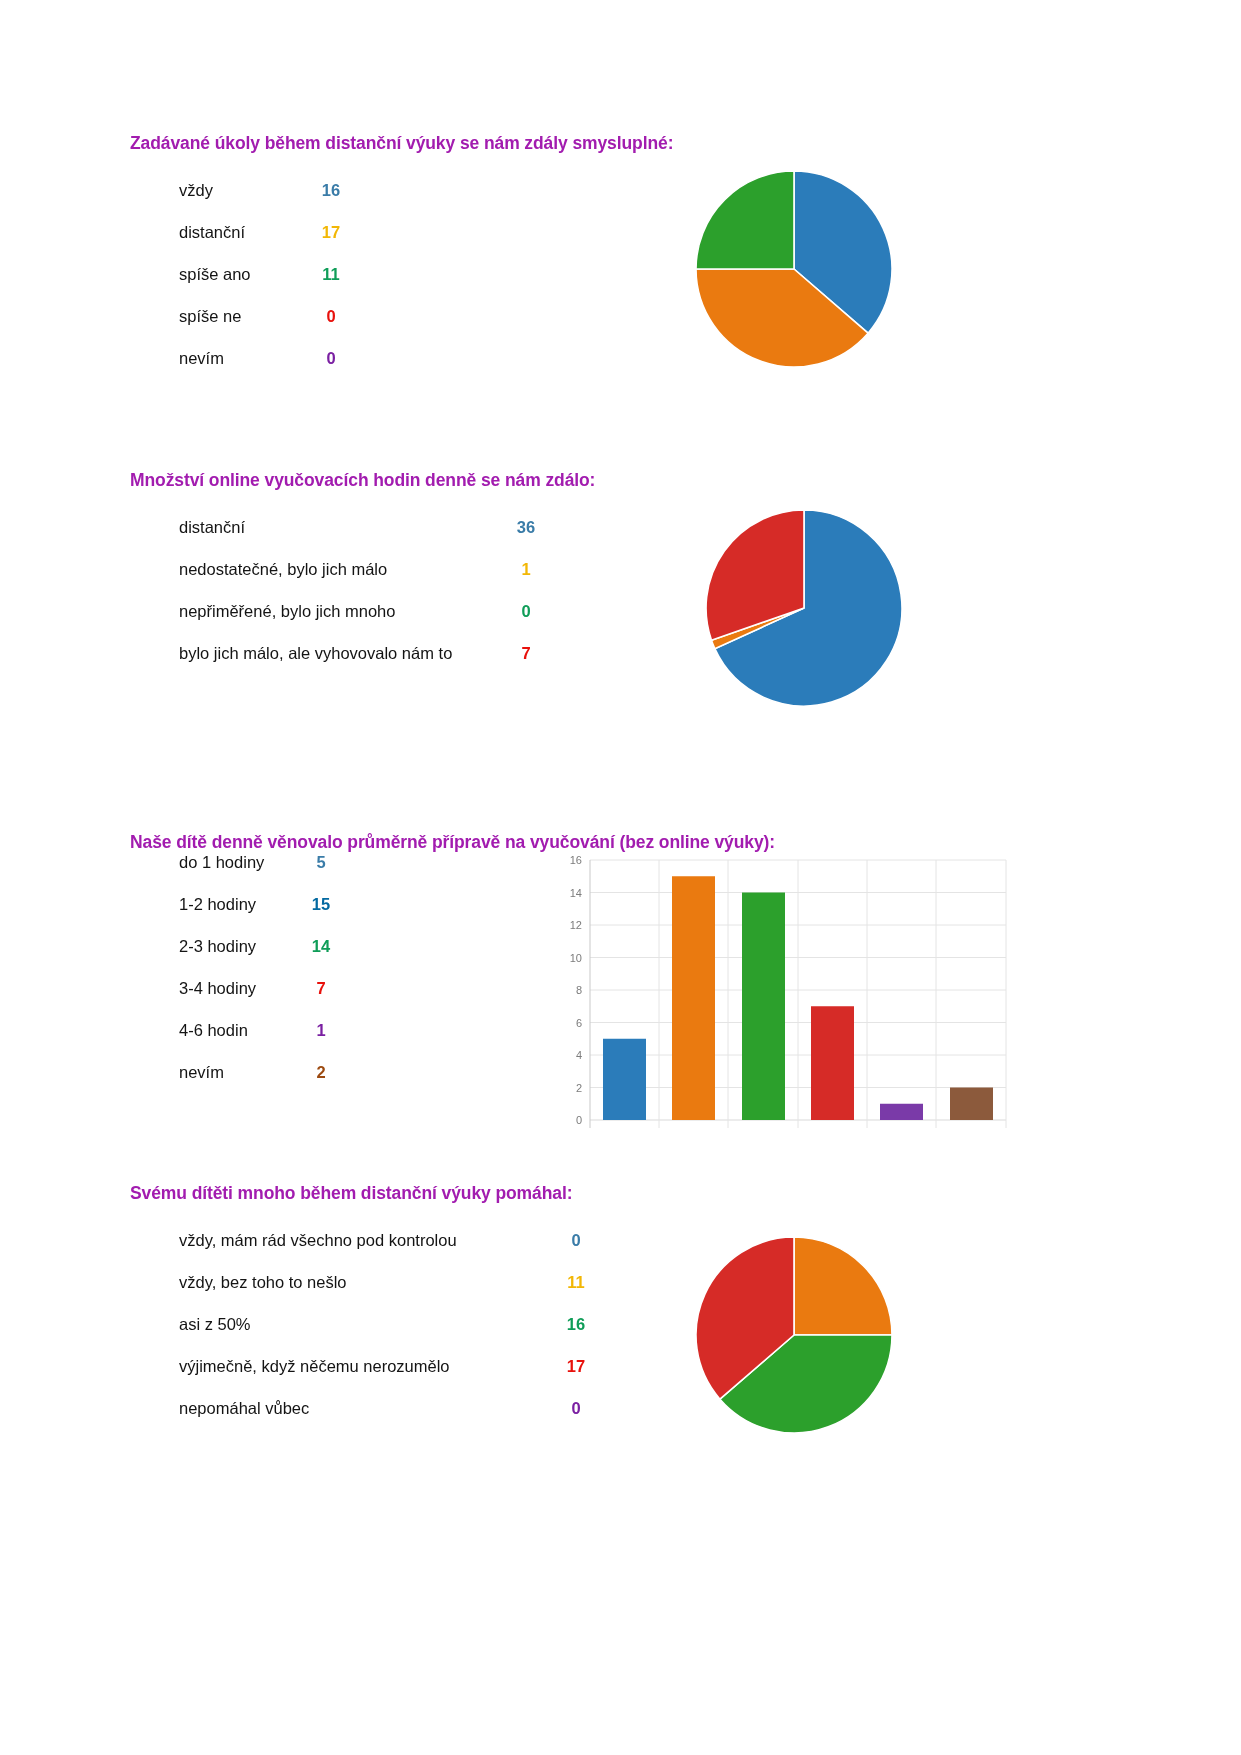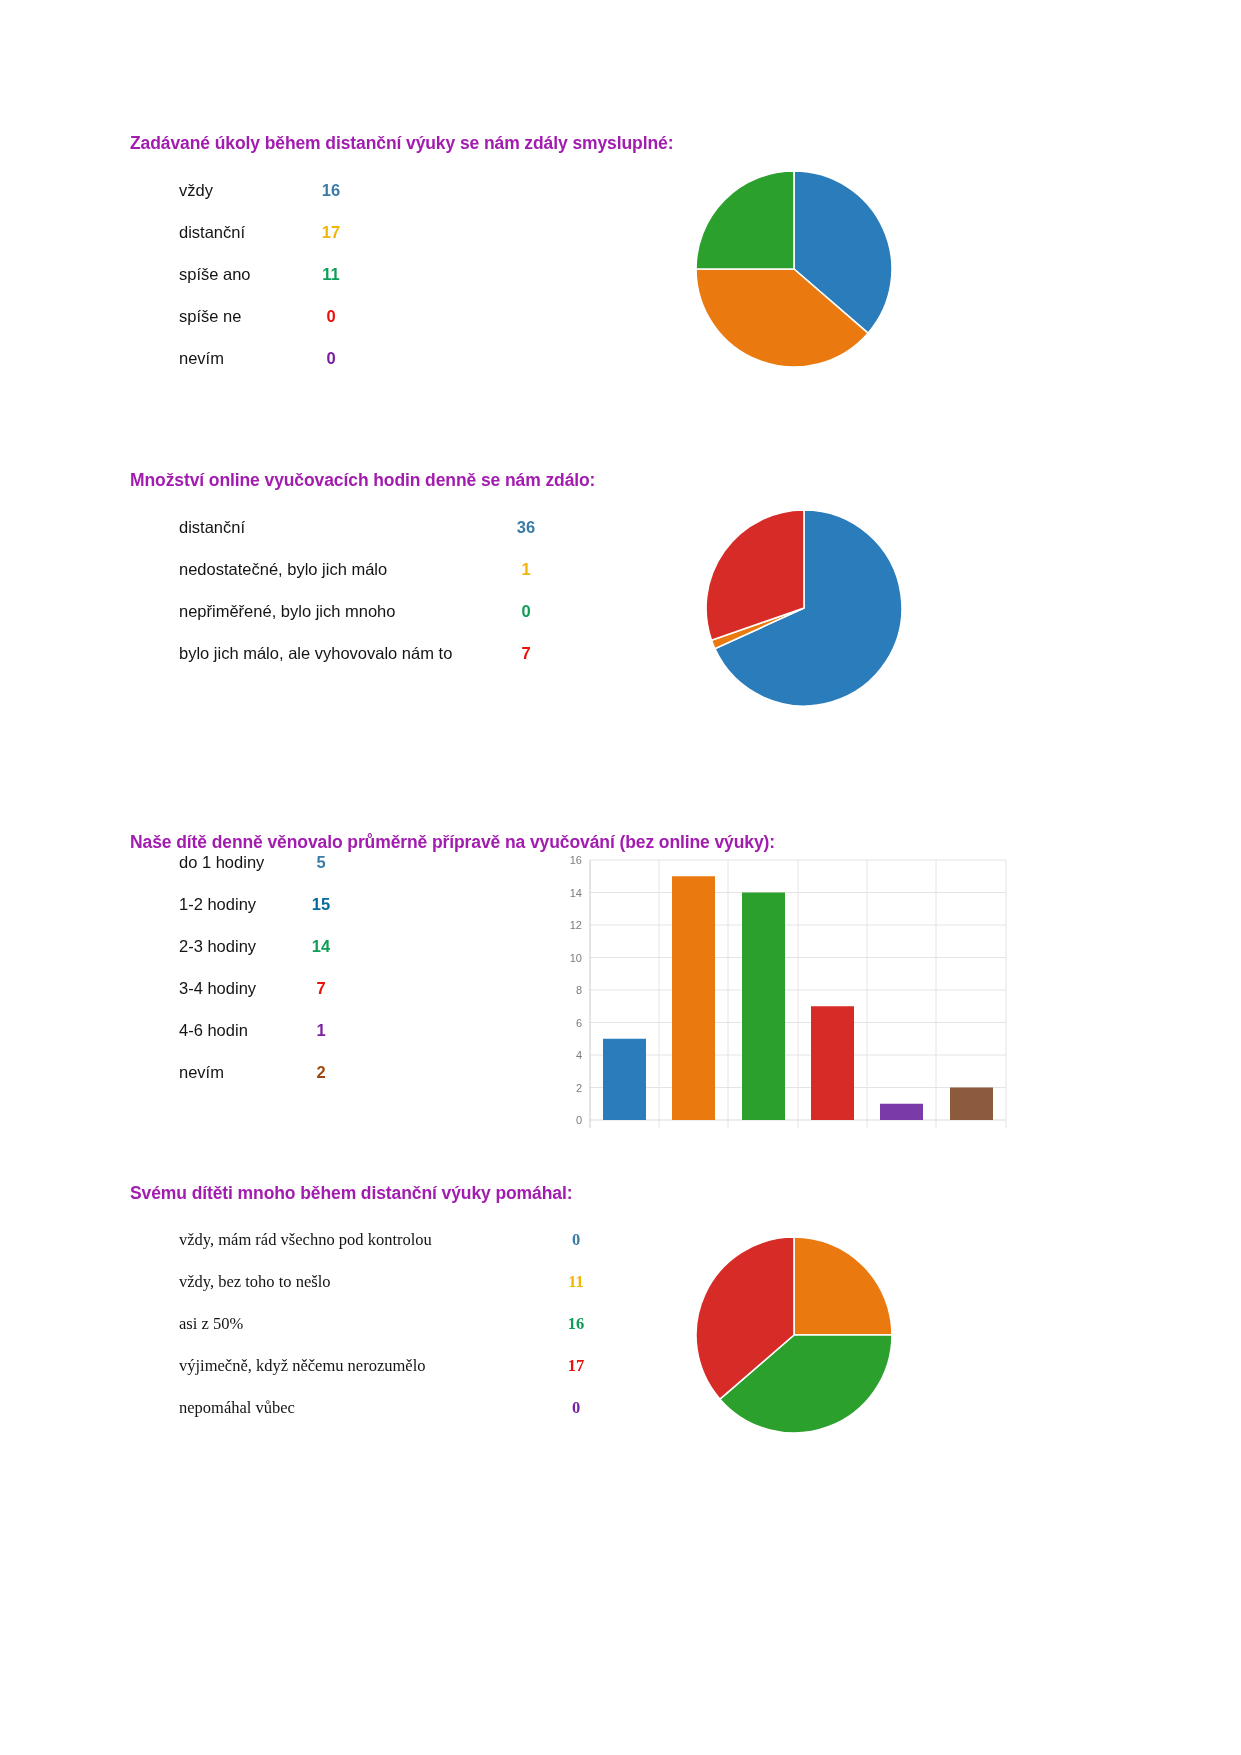--- a/index.html
+++ b/index.html
@@ -206,21 +206,21 @@
           <rect x="332" y="253.75" width="43" height="16.25" fill="#7a3aa8"></rect>
           <rect x="402" y="237.5" width="43" height="32.5" fill="#8c5a3c"></rect>
         </g>
       </svg>
     </div>
   </div>
 
   <div class="section">
     <div class="heading" style="left:130px;top:1183px;">Svému dítěti mnoho během distanční výuky pomáhal:</div>
 
-    <div class="rows" style="left:131px;top:1219px;font-family:Liberation Serif, serif;">
+    <div class="rows" style="left:131px;top:1219px;">
       <div class="row">
         <span class="lbl" style="width:380px">vždy, mám rád všechno pod kontrolou</span>
         <span class="val" style="width:34px;color:#3a7ca8">0</span>
       </div>
       <div class="row">
         <span class="lbl" style="width:380px">vždy, bez toho to nešlo</span>
         <span class="val" style="width:34px;color:#f2b705">11</span>
       </div>
       <div class="row">
         <span class="lbl" style="width:380px">asi z 50%</span>

